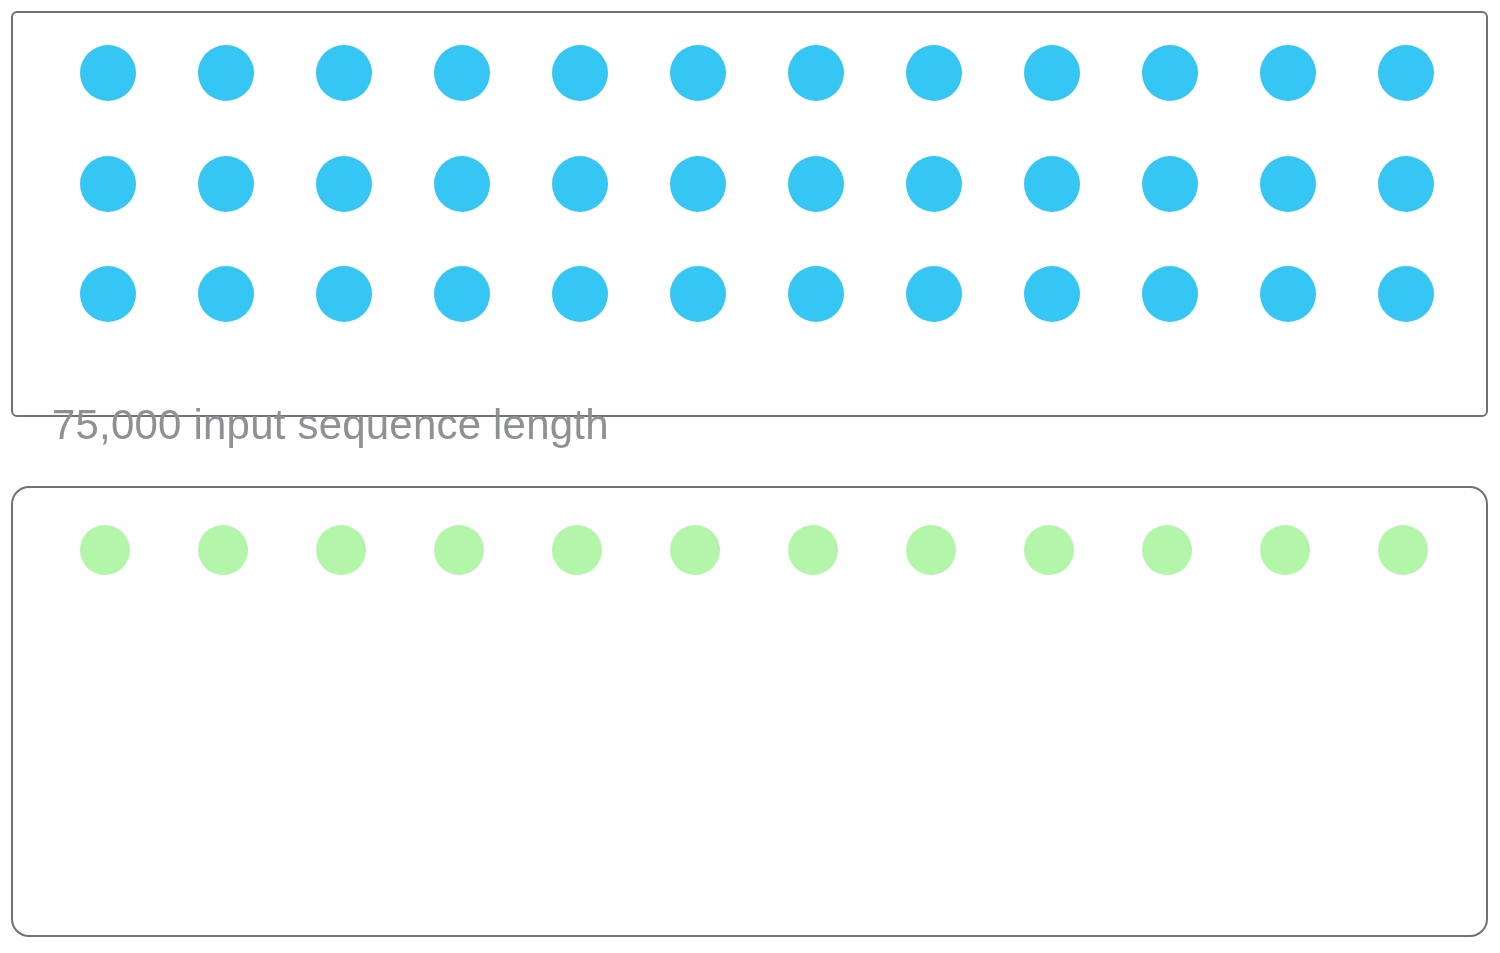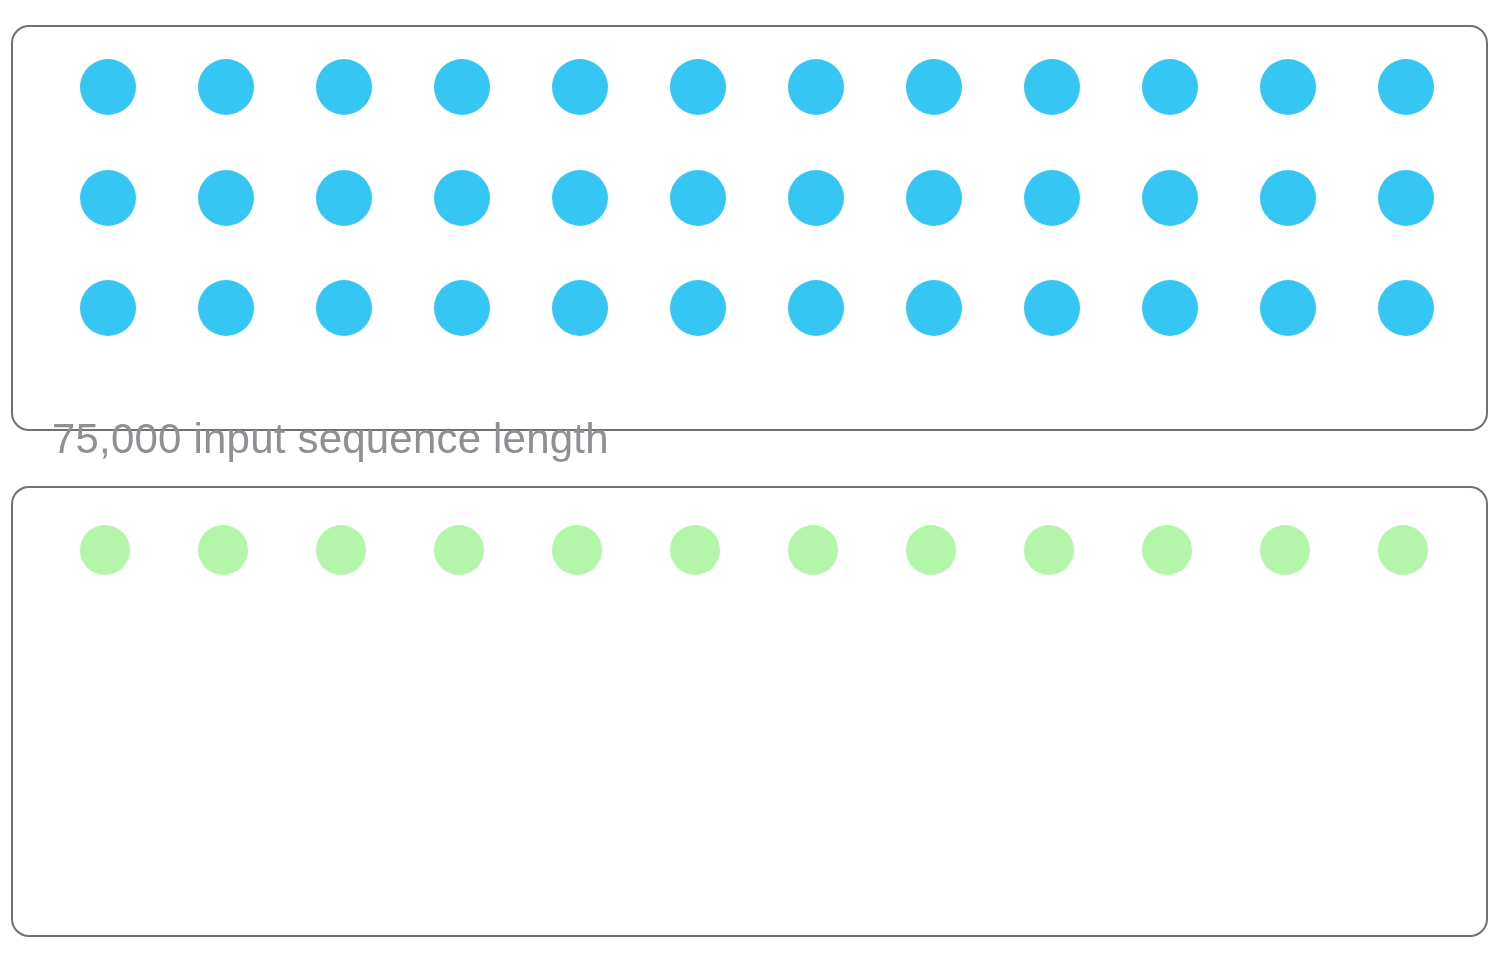--- a/index.html
+++ b/index.html
@@ -23,21 +23,21 @@
   
   .card {
     position: absolute;
     left: 11px;
     width: 1477px;
     background: #ffffff;
     border: 2px solid #6f7176;
     border-radius: 18px;
   }
 
-  .card--input  { top: 25px;  height: 406px; }
+  .card--input  { top: 11px;  height: 406px; border-radius: 6px; }
   .card--output { top: 486px; height: 451px; }
 
   
   .dot-grid {
     position: absolute;
     left: 0;
     top: 0;
     width: 100%;
   }
 

